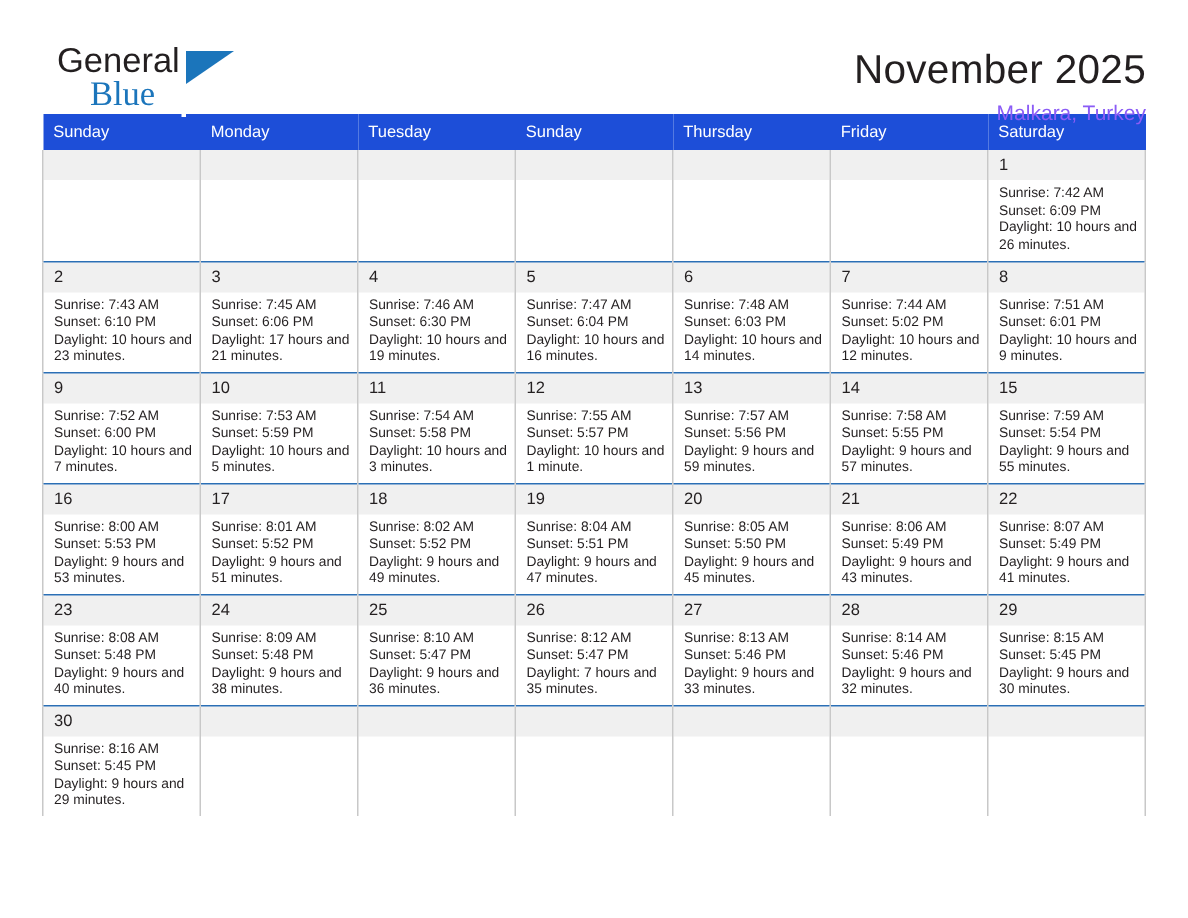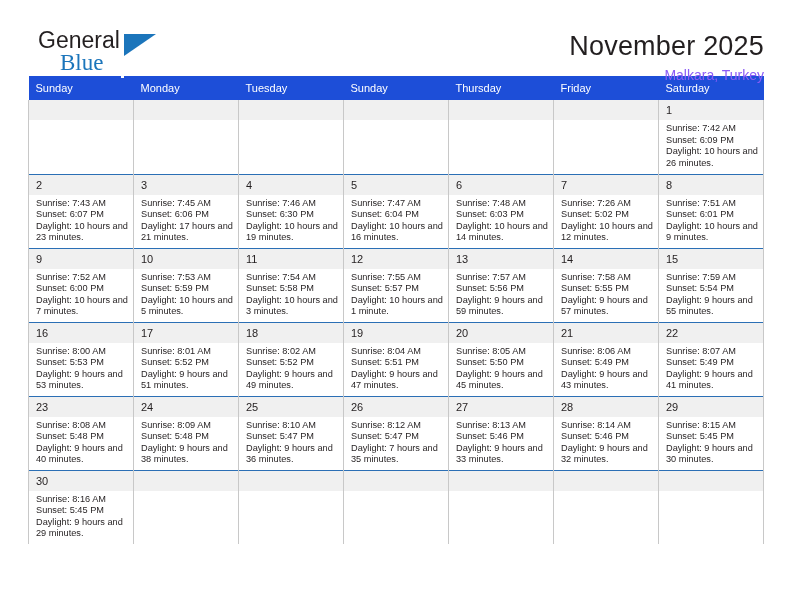--- a/index.html
+++ b/index.html
@@ -195,21 +195,21 @@
               <div>Sunset: 6:09 PM</div>
               <div>Daylight: 10 hours and 26 minutes.</div>
             </div>
           </td>
         </tr>
         <tr class="week">
           <td class="">
             <span class="daynum">2</span>
             <div class="cell-body">
               <div>Sunrise: 7:43 AM</div>
-              <div>Sunset: 6:07 PM</div>
+              <div>Sunset: 6:10 PM</div>
               <div>Daylight: 10 hours and 23 minutes.</div>
             </div>
           </td>
           <td class="">
             <span class="daynum">3</span>
             <div class="cell-body">
               <div>Sunrise: 7:45 AM</div>
               <div>Sunset: 6:06 PM</div>
               <div>Daylight: 17 hours and 21 minutes.</div>
             </div>
@@ -234,21 +234,21 @@
             <span class="daynum">6</span>
             <div class="cell-body">
               <div>Sunrise: 7:48 AM</div>
               <div>Sunset: 6:03 PM</div>
               <div>Daylight: 10 hours and 14 minutes.</div>
             </div>
           </td>
           <td class="">
             <span class="daynum">7</span>
             <div class="cell-body">
-              <div>Sunrise: 7:26 AM</div>
+              <div>Sunrise: 7:44 AM</div>
               <div>Sunset: 5:02 PM</div>
               <div>Daylight: 10 hours and 12 minutes.</div>
             </div>
           </td>
           <td class="">
             <span class="daynum">8</span>
             <div class="cell-body">
               <div>Sunrise: 7:51 AM</div>
               <div>Sunset: 6:01 PM</div>
               <div>Daylight: 10 hours and 9 minutes.</div>

